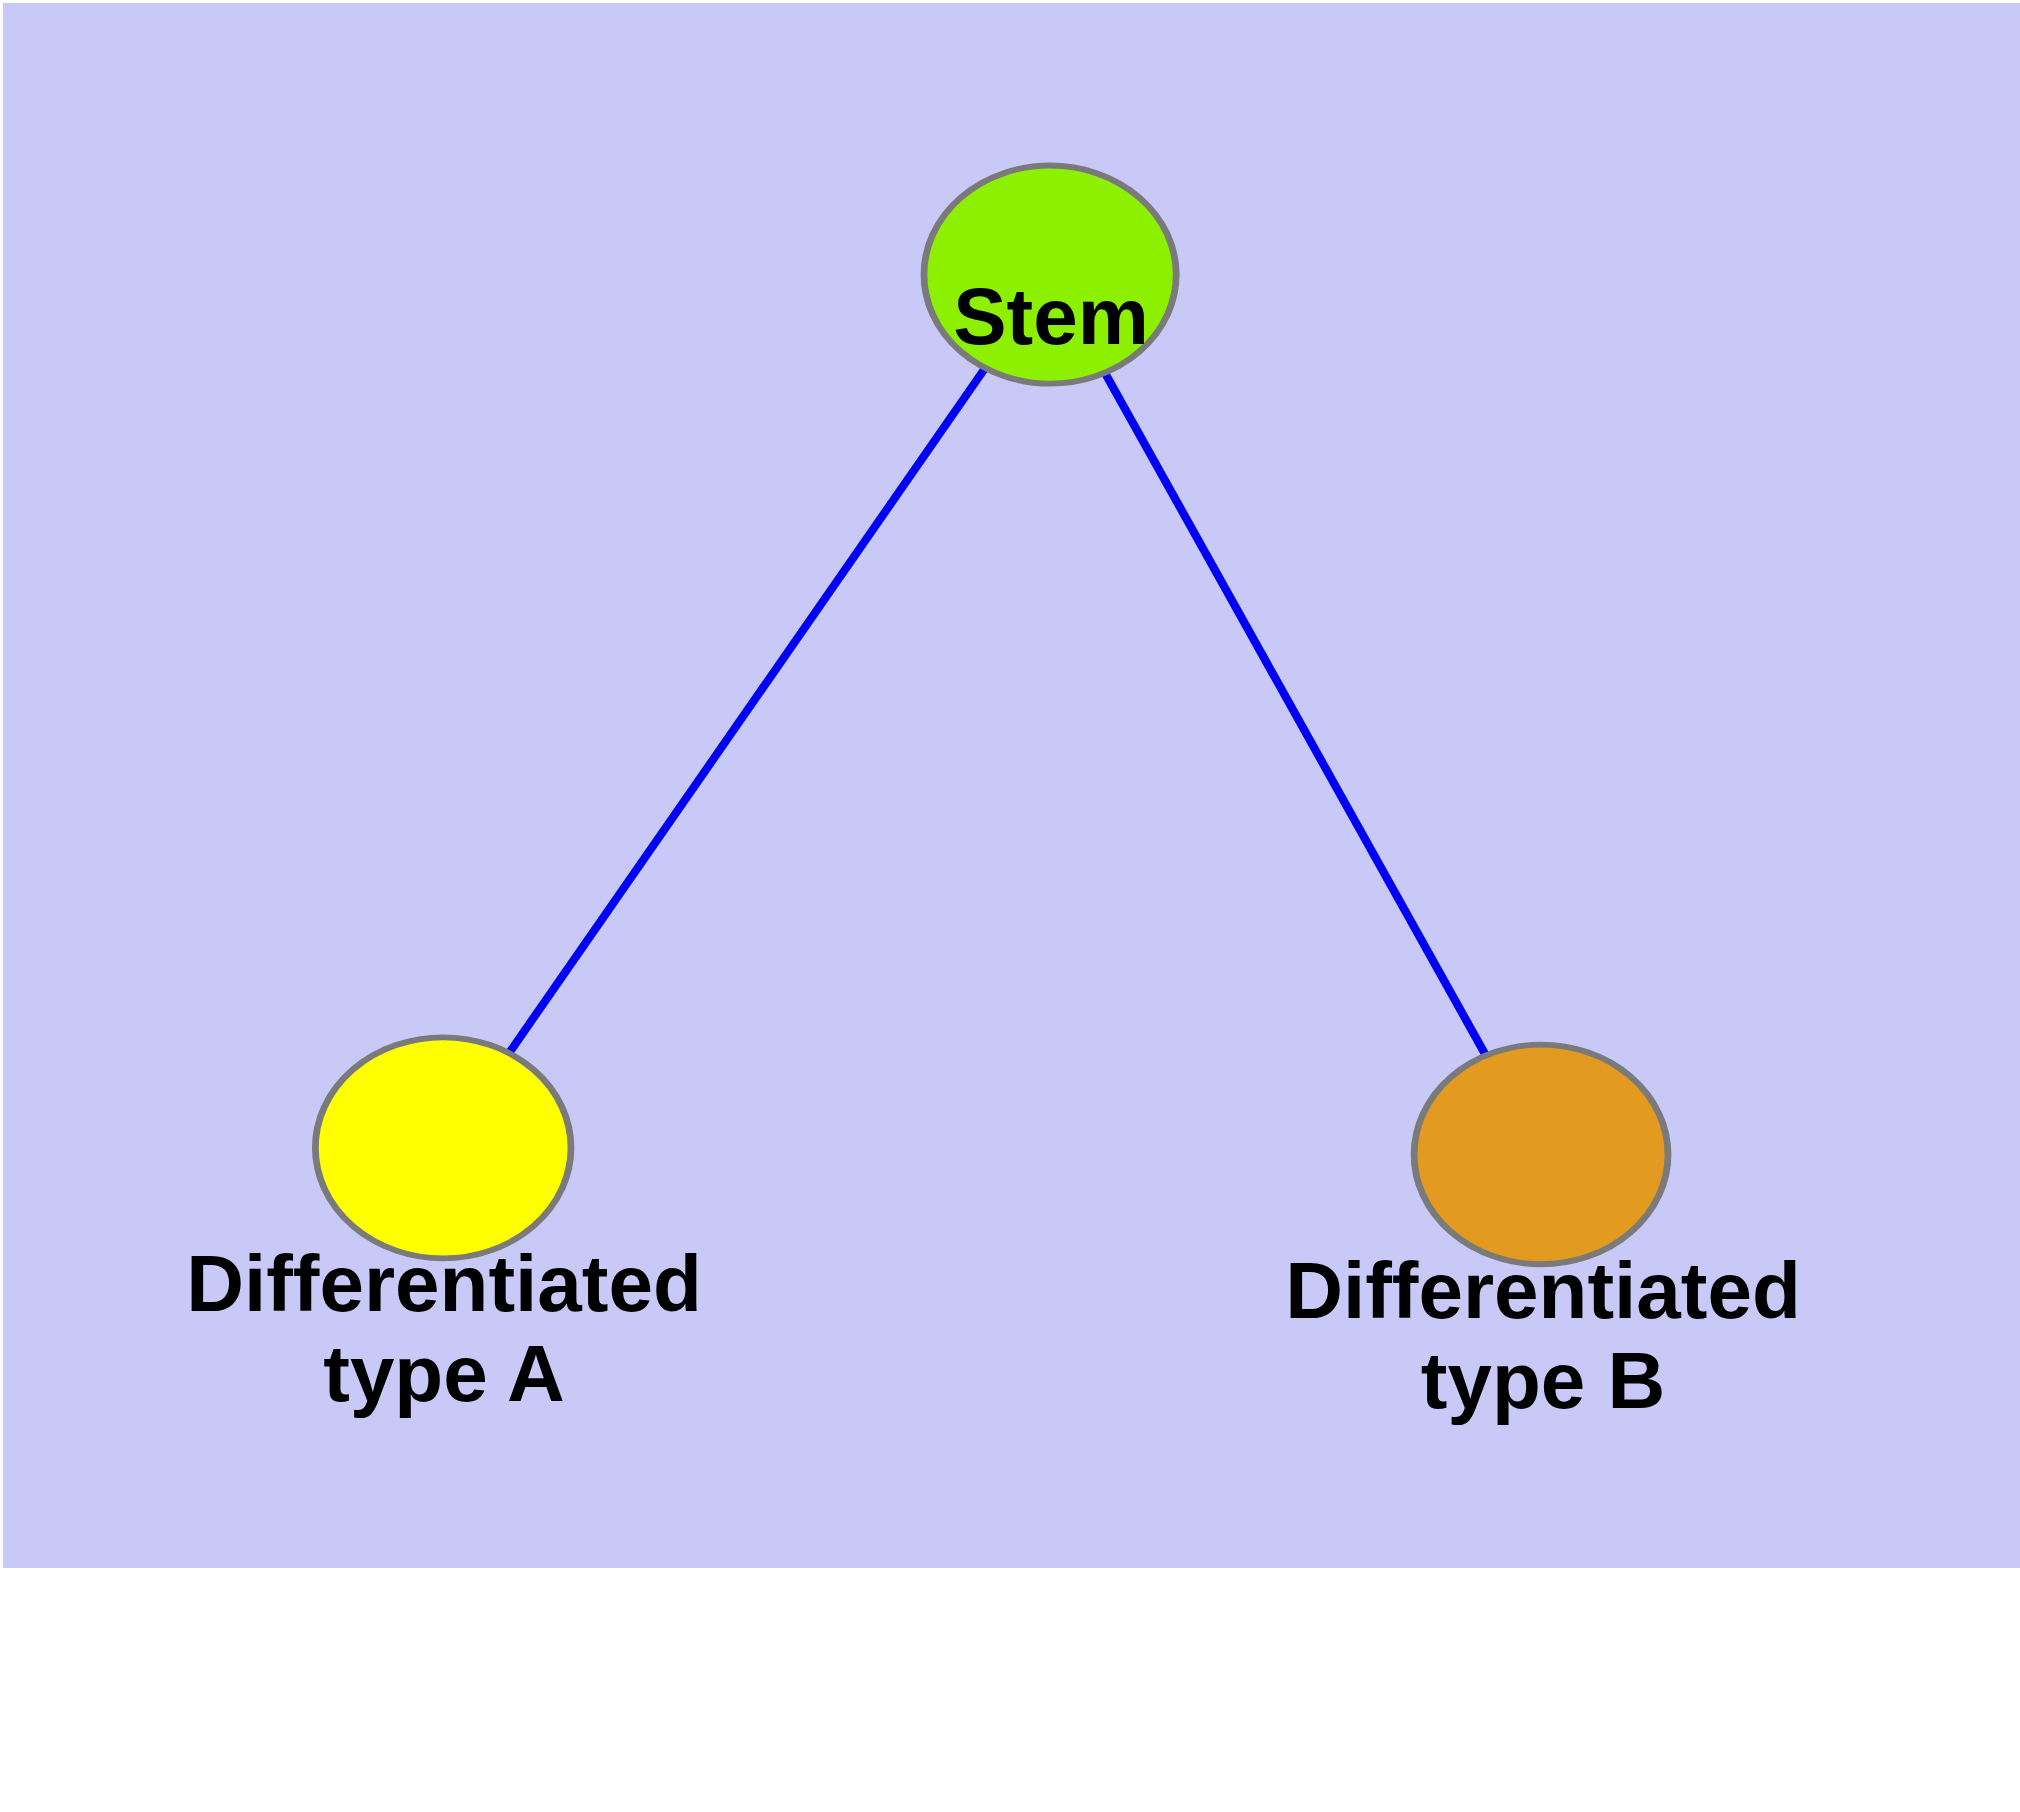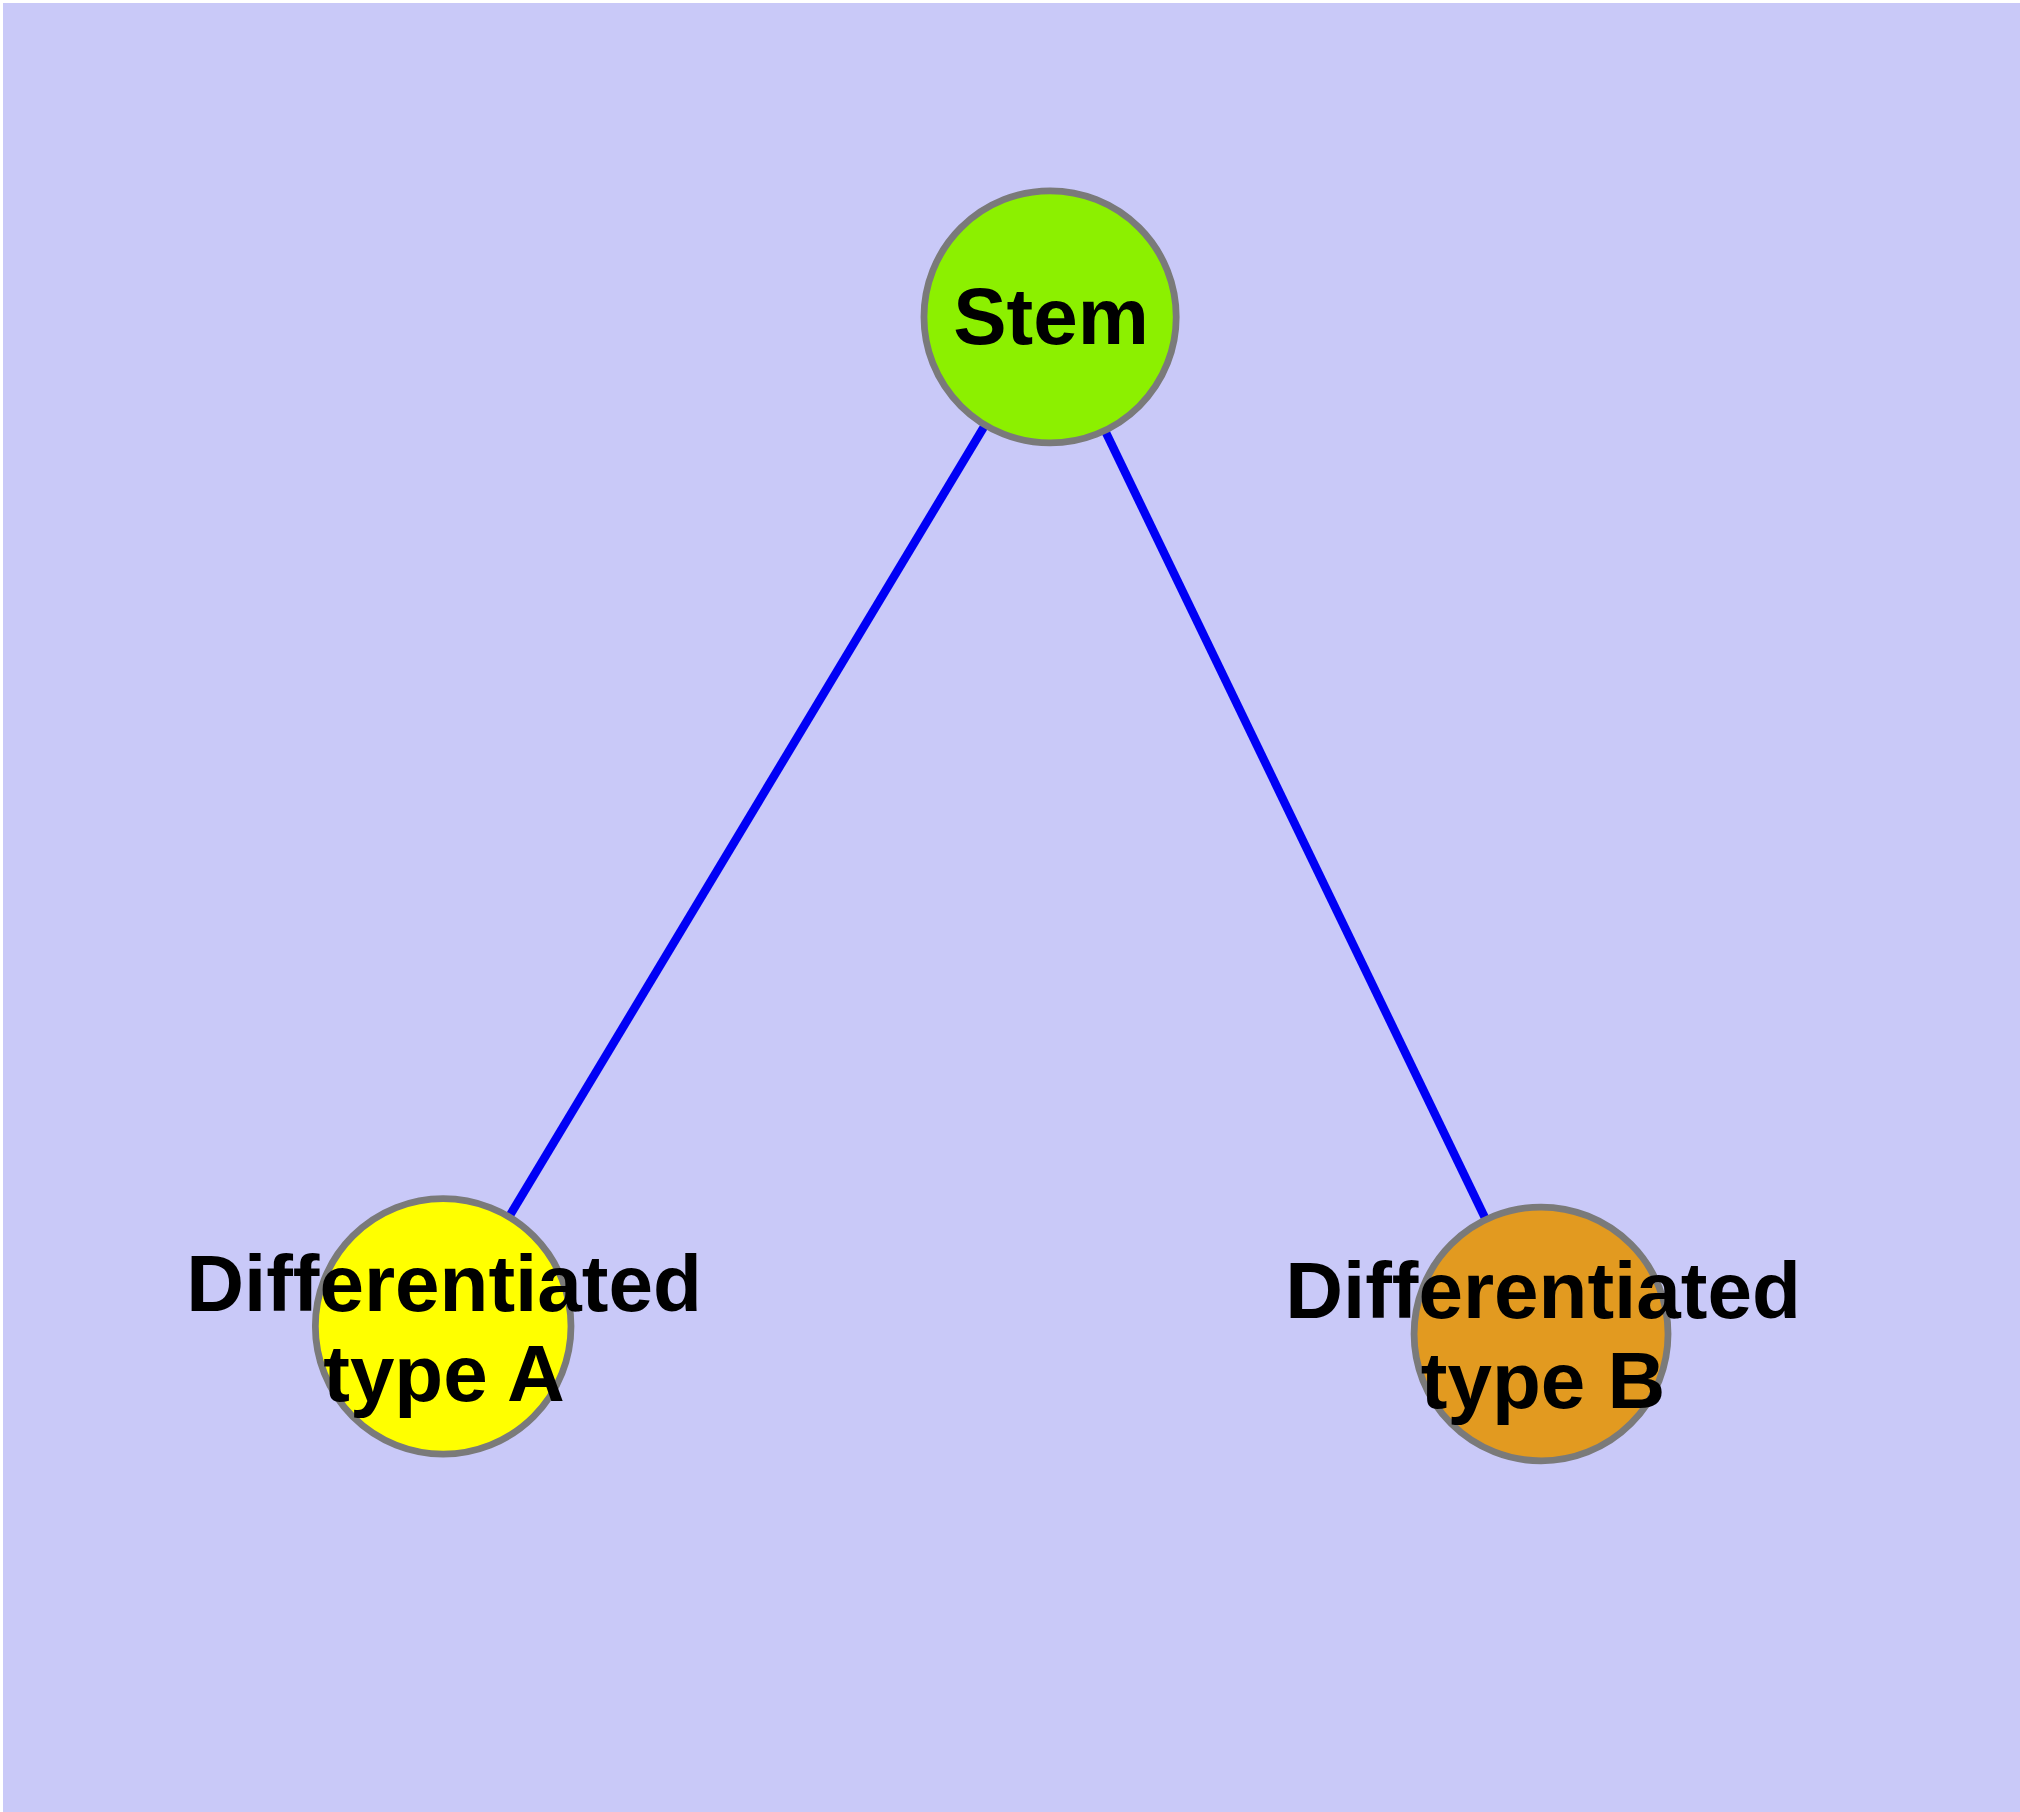--- a/index.html
+++ b/index.html
@@ -9,21 +9,21 @@
     width: 2021px;
     height: 1812px;
     overflow: hidden;
     font-family: "Liberation Sans", sans-serif;
   }
   .stage {
     position: absolute;
     left: 0;
     top: 0;
     width: 2021px;
-    height: 1812px;
+    height: 1568px;
     background: #C9C9F8;
     border-top: 3.4px solid #ffffff;
     border-left: 3.4px solid #ffffff;
     box-sizing: border-box;
   }
   .graph-svg {
     position: absolute;
     left: 0;
     top: 0;
     width: 100%;

